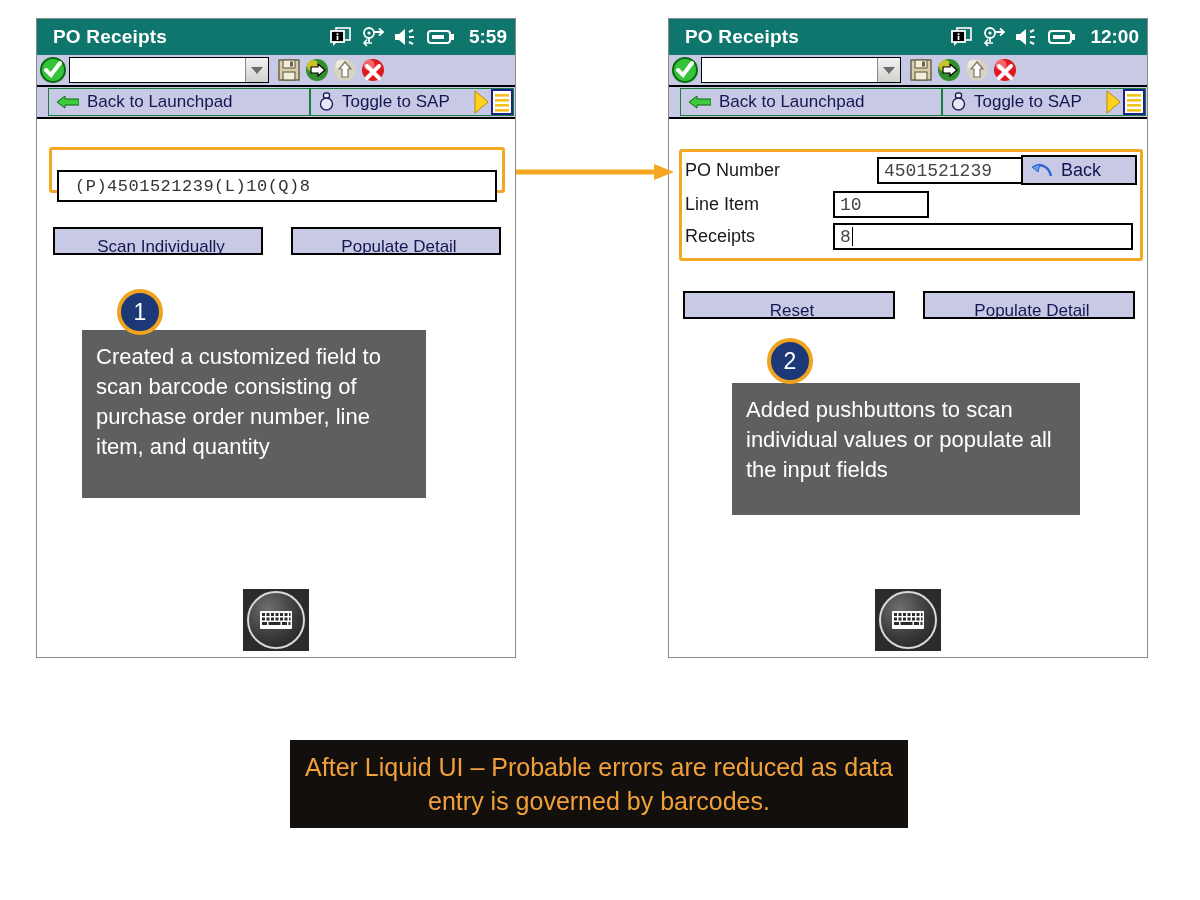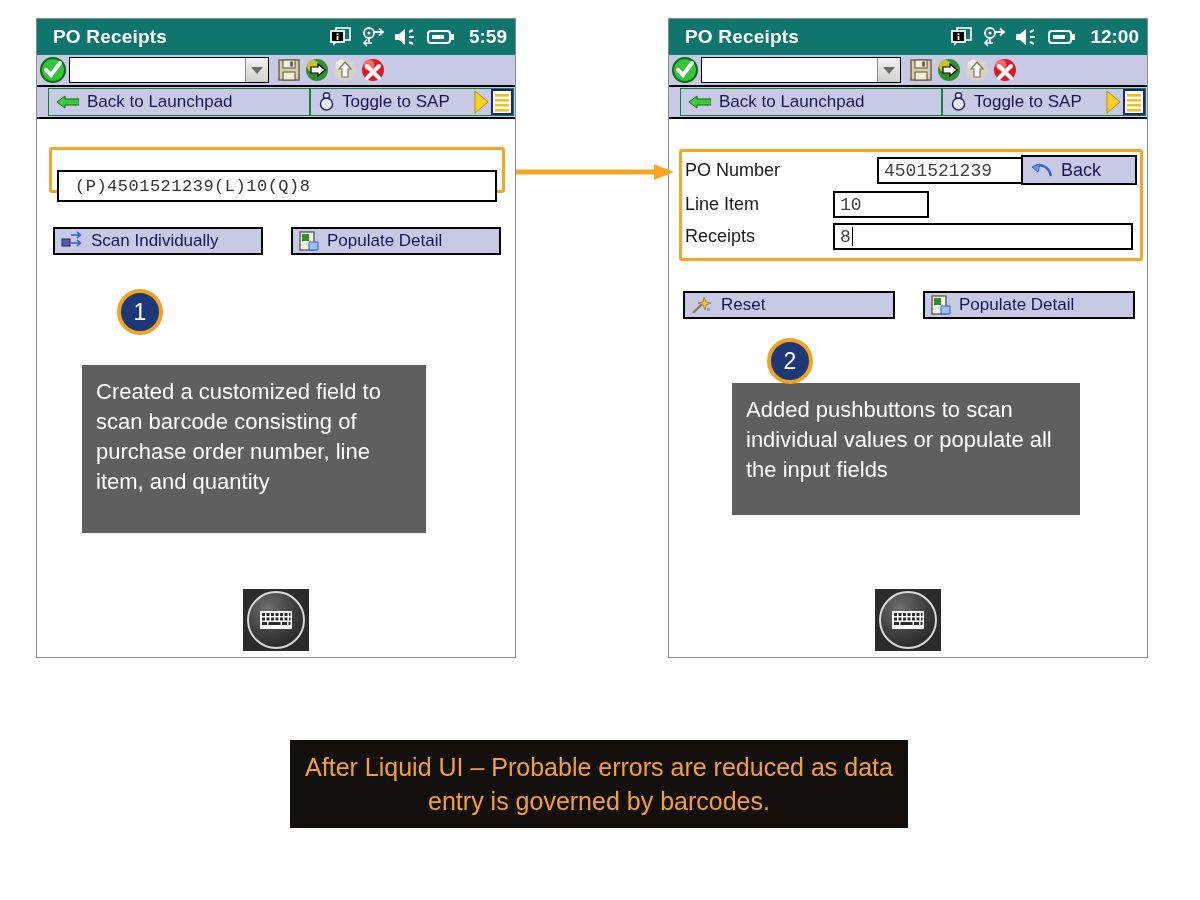--- a/index.html
+++ b/index.html
@@ -165,20 +165,21 @@
     border: 2px solid #000000;
     background: #c8c9e4;
     box-sizing: border-box;
     display: flex;
     align-items: center;
     gap: 8px;
     padding-left: 6px;
     color: #161653;
     font-size: 17px;
     white-space: nowrap;
+    flex-direction: column;
   }
   #btn-scan-individually { left: 16px; top: 108px; width: 210px; }
   #btn-populate-left     { left: 254px; top: 108px; width: 210px; }
   #btn-reset             { left: 14px; top: 172px; width: 212px; }
   #btn-populate-right    { left: 254px; top: 172px; width: 212px; }
 
   
   #form-frame { left: 10px; top: 30px; width: 464px; height: 112px; }
   .form-row {
     position: absolute;
@@ -256,21 +257,21 @@
   
   .callout-box {
     position: absolute;
     background: #5f5f5f;
     color: #ffffff;
     font-size: 22px;
     line-height: 30px;
     padding: 12px 14px 14px 14px;
     box-sizing: border-box;
   }
-  #callout-1 { left: 82px;  top: 330px; width: 344px; height: 168px; margin-top: 35px; }
+  #callout-1 { left: 82px;  top: 330px; width: 344px; height: 168px; }
   #callout-2 { left: 732px; top: 383px; width: 348px; height: 132px; }
 
   .badge {
     position: absolute;
     width: 46px; height: 46px;
     border-radius: 50%;
     background: #1d3876;
     border: 4px solid #f0a31e;
     box-sizing: border-box;
     color: #ffffff;

